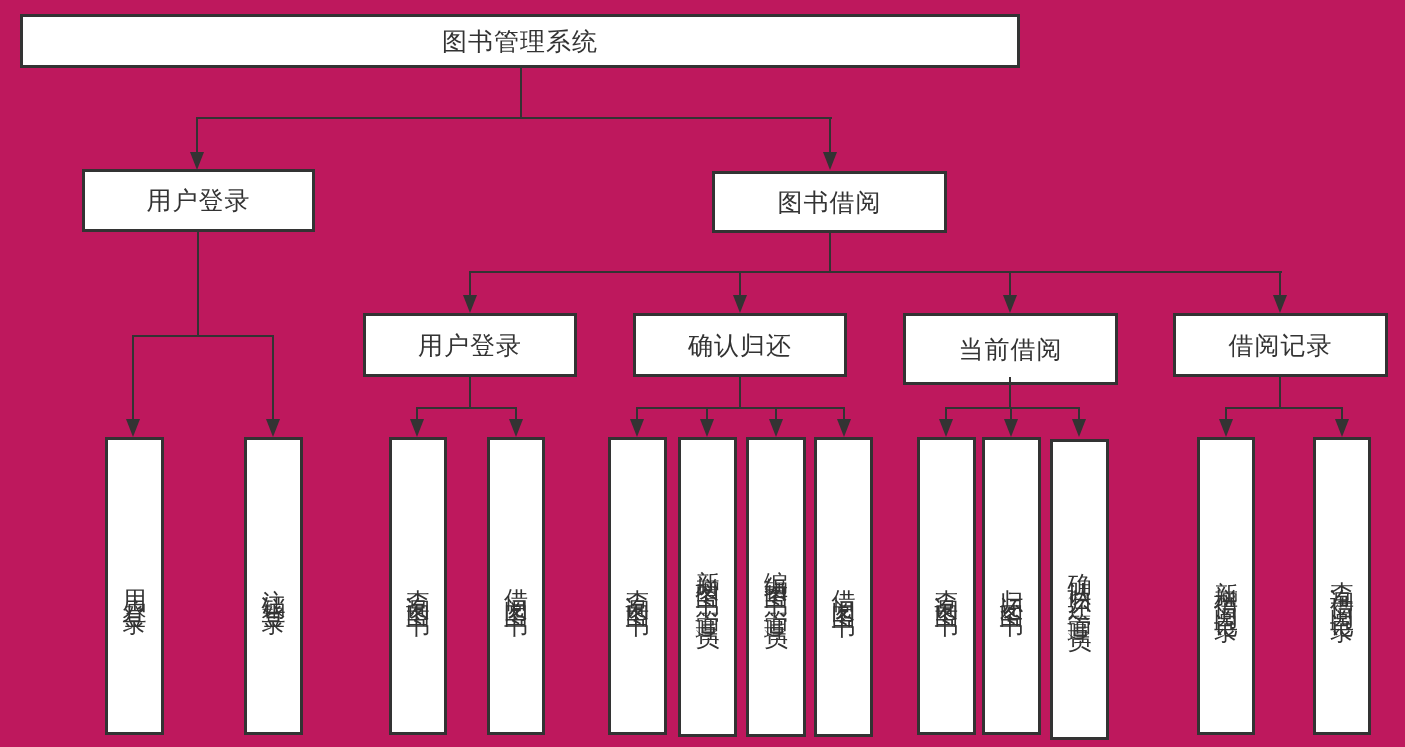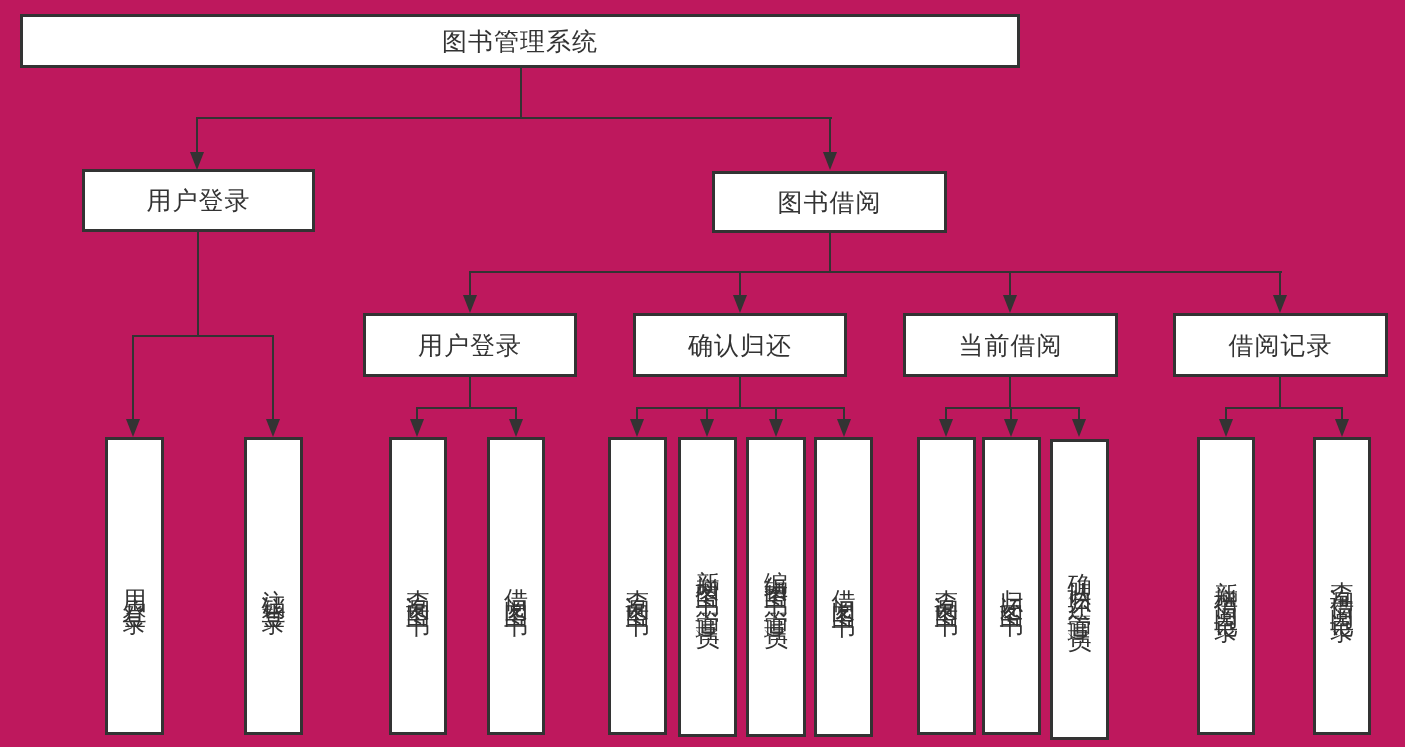--- a/index.html
+++ b/index.html
@@ -100,21 +100,21 @@
   <div class="line" style="left:739px;  top:271px; width:2px;   height:26px;"></div>
   <div class="line" style="left:1009px; top:271px; width:2px;   height:26px;"></div>
   <div class="line" style="left:1279px; top:271px; width:2px;   height:26px;"></div>
   <div class="arrow" style="left:463px;  top:295px;"></div>
   <div class="arrow" style="left:733px;  top:295px;"></div>
   <div class="arrow" style="left:1003px; top:295px;"></div>
   <div class="arrow" style="left:1273px; top:295px;"></div>
 
   <div class="box" style="left:363px;  top:313px; width:214px; height:64px;">用户登录</div>
   <div class="box" style="left:633px;  top:313px; width:214px; height:64px;">确认归还</div>
-  <div class="box" style="left:903px;  top:313px; width:215px; height:64px;">当前借阅</div>
+  <div class="box" style="left:903px;  top:313px; width:215px; height:72px;">当前借阅</div>
   <div class="box" style="left:1173px; top:313px; width:215px; height:64px;">借阅记录</div>
 
   <div class="line" style="left:469px; top:377px; width:2px;   height:32px;"></div>
   <div class="line" style="left:416px; top:407px; width:101px; height:2px;"></div>
   <div class="line" style="left:416px; top:407px; width:2px;   height:14px;"></div>
   <div class="line" style="left:515px; top:407px; width:2px;   height:14px;"></div>
   <div class="arrow" style="left:410px; top:419px;"></div>
   <div class="arrow" style="left:509px; top:419px;"></div>
 
   <div class="line" style="left:739px; top:377px; width:2px;   height:32px;"></div>

